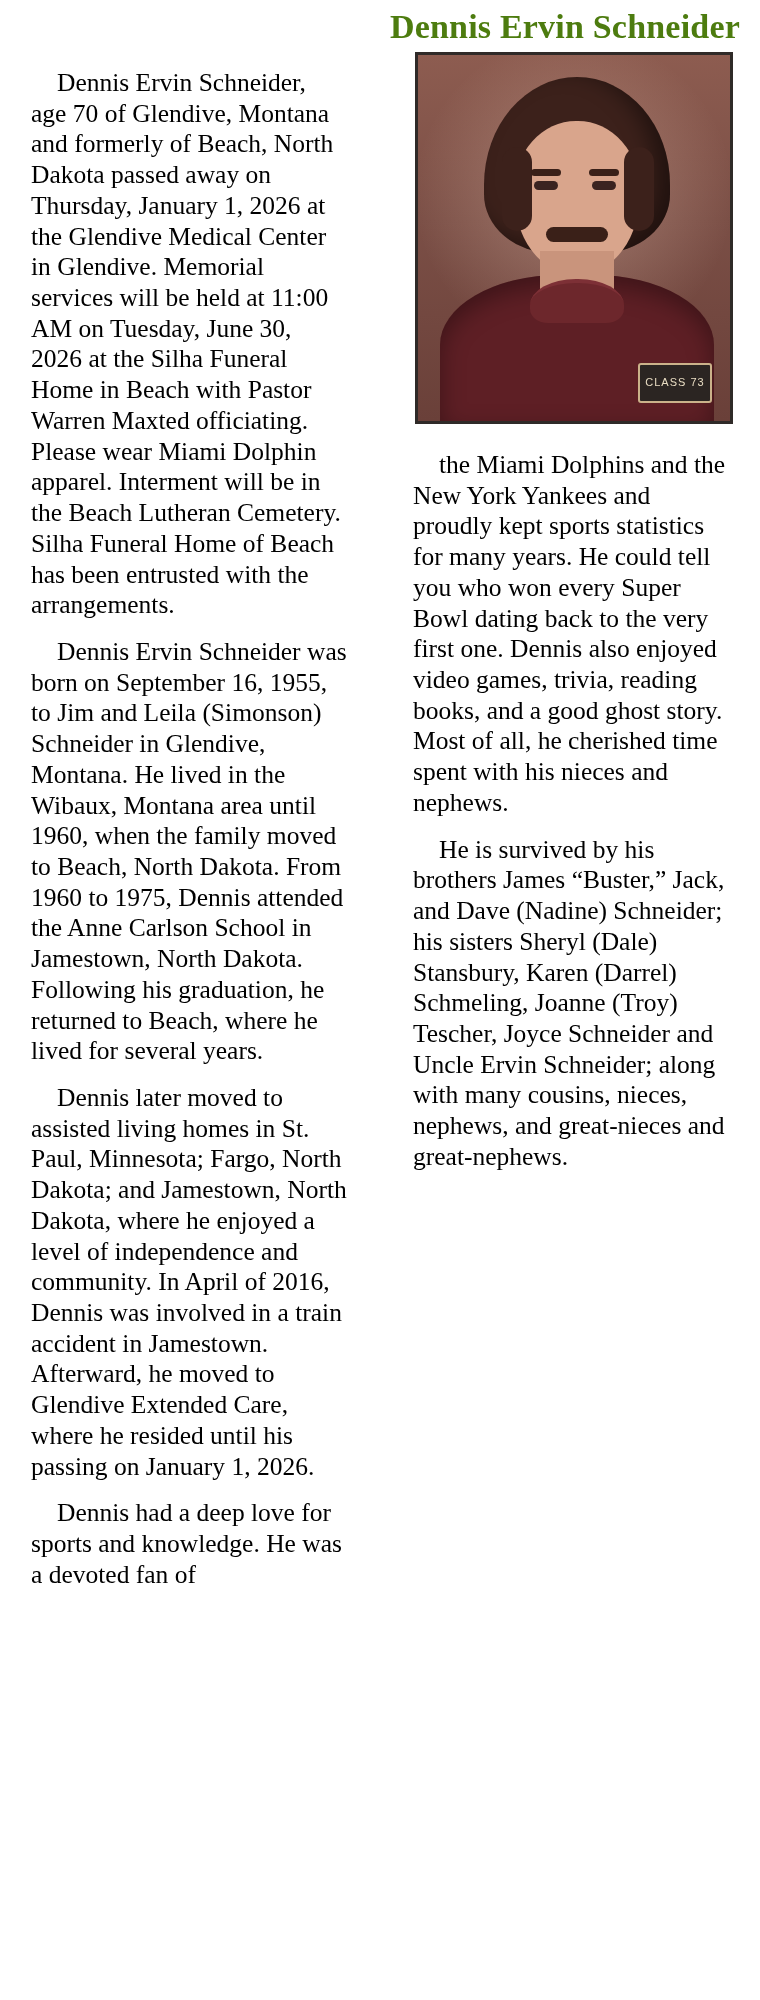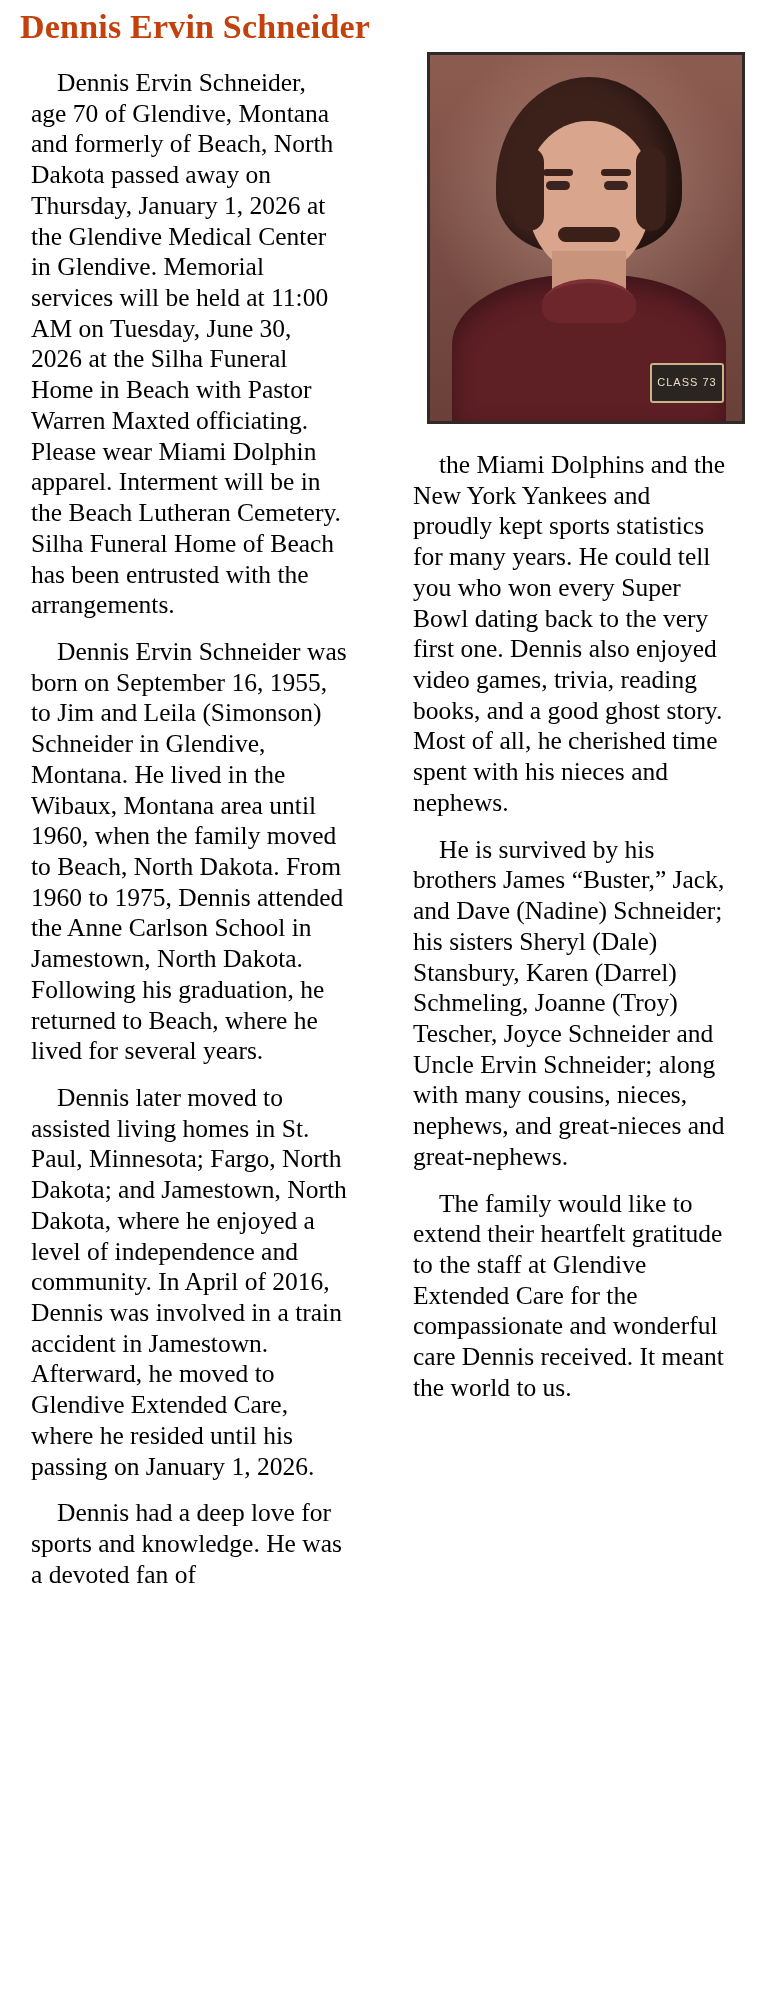--- a/index.html
+++ b/index.html
@@ -15,46 +15,46 @@
     overflow: hidden;
   }
   .page {
     position: relative;
     width: 760px;
     height: 2000px;
     padding: 0;
     box-sizing: border-box;
   }
   .obit-title {
-    text-align: left;
+    text-align: right;
     font-family: "Liberation Serif", serif;
     font-weight: bold;
     font-size: 34px;
     letter-spacing: 0.2px;
     margin: 8px 0 6px 0;
     padding: 0 20px;
-    color: #c2410c;
+    color: #4d7c0f;
   }
   .columns {
     position: relative;
     width: 730px;
     margin: 0 auto;
     column-count: 2;
     column-gap: 34px;
     column-fill: auto;
     height: 1942px;
     font-size: 25.5px;
     line-height: 1.205;
     text-align: left;
     hyphens: manual;
   }
   .portrait {
     position: absolute;
     top: 0;
-    right: 0;
+    right: 12px;
     width: 318px;
     height: 372px;
     background: #6e4b45;
     border: 3px solid #2f2a28;
     box-sizing: border-box;
     overflow: hidden;
     margin-left: 45px;
   }
   .portrait .matte {
     position: absolute;
@@ -211,17 +211,16 @@
 
     <p class="first">Dennis Ervin Schneider, age 70 of Glendive, Montana and formerly of Beach, North Dakota passed away on Thursday, January 1, 2026 at the Glendive Medical Center in Glendive. Memorial services will be held at 11:00 AM on Tuesday, June 30, 2026 at the Silha Funeral Home in Beach with Pastor Warren Maxted officiating. Please wear Miami Dolphin apparel. Interment will be in the Beach Lutheran Cemetery. Silha Funeral Home of Beach has been entrusted with the arrangements.</p>
     <p>Dennis Ervin Schneider was born on September 16, 1955, to Jim and Leila (Simonson) Schneider in Glendive, Montana. He lived in the Wibaux, Montana area until 1960, when the family moved to Beach, North Dakota. From 1960 to 1975, Dennis attended the Anne Carlson School in Jamestown, North Dakota. Following his graduation, he returned to Beach, where he lived for several years.</p>
     <p>Dennis later moved to assisted living homes in St. Paul, Minnesota; Fargo, North Dakota; and Jamestown, North Dakota, where he enjoyed a level of independence and community. In April of 2016, Dennis was involved in a train accident in Jamestown. Afterward, he moved to Glendive Extended Care, where he resided until his passing on January 1, 2026.</p>
     <p>Dennis had a deep love for sports and knowledge. He was a devoted fan of</p>
 
     <div class="break-before">
       <div class="col-spacer"></div>
       <p>the Miami Dolphins and the New York Yankees and proudly kept sports statistics for many years. He could tell you who won every Super Bowl dating back to the very first one. Dennis also enjoyed video games, trivia, reading books, and a good ghost story. Most of all, he cherished time spent with his nieces and nephews.</p>
       <p>He is survived by his brothers James “Buster,” Jack, and Dave (Nadine) Schneider; his sisters Sheryl (Dale) Stansbury, Karen (Darrel) Schmeling, Joanne (Troy) Tescher, Joyce Schneider and Uncle Ervin Schneider; along with many cousins, nieces, nephews, and great-nieces and great-nephews.</p>
-      <p>The family would like to extend their heartfelt gratitude to the staff at Glendive Extended Care for the compassionate and wonderful care Dennis received. It meant the world to us.</p>
     </div>
 
   </div>
 </div>
 
 </body></html>

